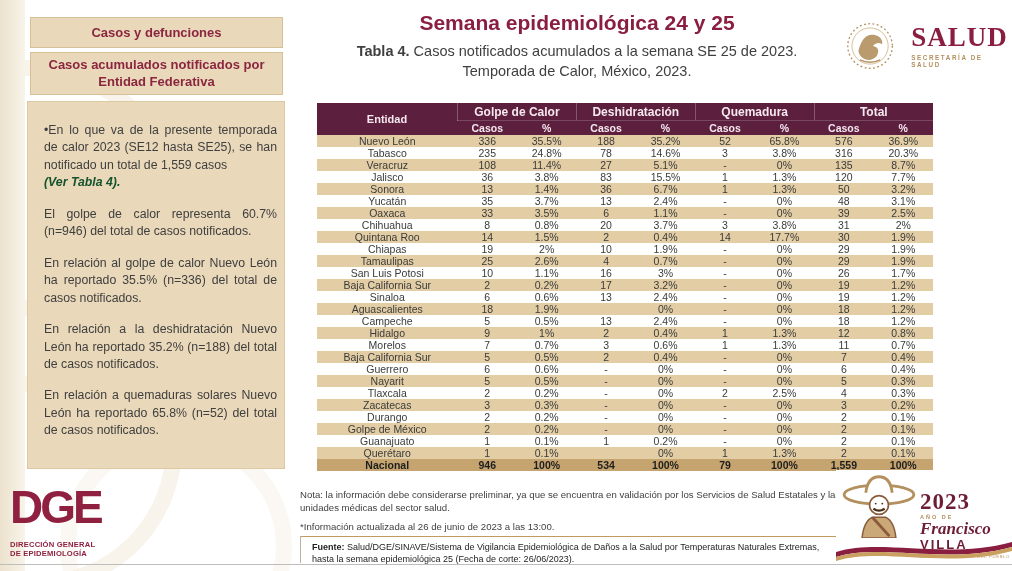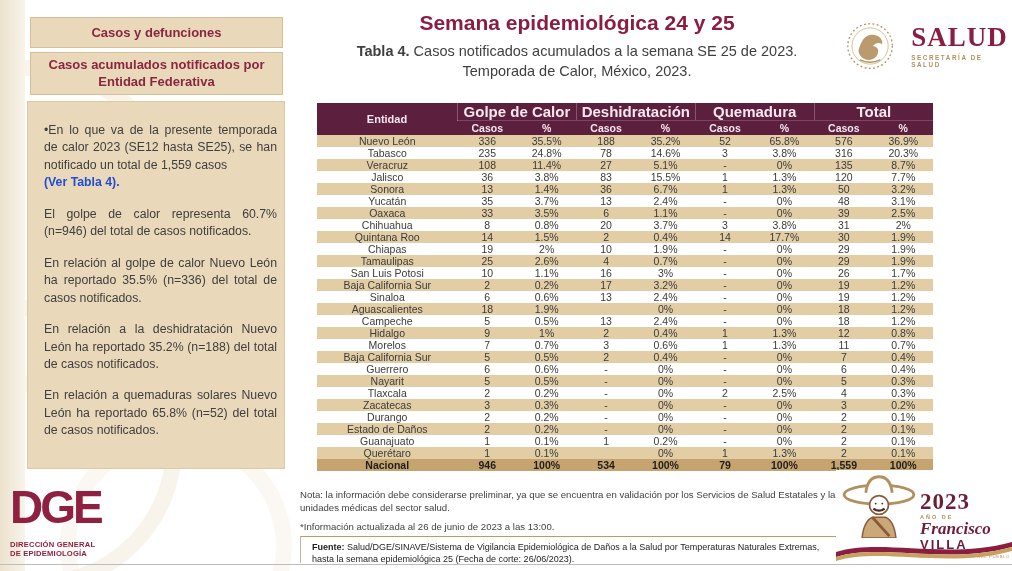--- a/index.html
+++ b/index.html
@@ -15,37 +15,37 @@
   
   .side-tab{position:absolute;left:30px;width:253px;box-sizing:border-box;
             background:#e9d8b9;border:1px solid #d6c097;color:#8a2640;font-weight:bold;
             display:flex;align-items:center;justify-content:center;text-align:center;}
   .tab1{top:17px;height:31px;font-size:13px;}
   .tab2{top:52px;height:43px;font-size:13px;line-height:1.25;padding:0 12px;}
   .side-body{position:absolute;left:27px;top:101px;width:258px;height:368px;box-sizing:border-box;
              background:#e9d8b9;border:1px solid #ddc9a4;padding:20px 7px 0 16px;
              font-size:12.3px;line-height:1.42;color:#3f3f3f;text-align:justify;}
   .side-body .para{margin:0 0 14px 0;}
-  .intro-bold{font-weight:bold;color:#1d4ed8;}
+  .intro-bold{font-weight:bold;color:#14532d;font-style:italic;}
   
   .main-title{position:absolute;left:317px;top:11px;width:520px;text-align:center;
               font-size:21px;font-weight:bold;color:#8a1e41;}
   .table-caption{position:absolute;left:307px;top:41px;width:540px;text-align:center;
                  font-size:14.5px;color:#3f3f3f;line-height:1.4;}
   
   .salud{position:absolute;left:845px;top:20px;display:flex;align-items:center;gap:16px;}
   .salud-txt .name{font-family:"Liberation Serif",serif;font-weight:bold;font-size:27px;
                    color:#8a1e41;letter-spacing:1px;line-height:1;}
   .salud-txt .sub{font-size:6.3px;color:#b3905e;letter-spacing:1.6px;margin-top:3px;font-weight:bold;}
   
   table.cases{position:absolute;left:317px;top:103px;width:616px;border-collapse:collapse;
               table-layout:fixed;font-size:10.5px;color:#3b3b3b;}
   table.cases th{background:#5c1f3e;color:#f6e8ee;font-weight:bold;padding:0;}
   th.corner{width:140px;font-size:11px;}
-  th.group{height:17px;font-size:15px;border-left:1px solid rgba(255,255,255,0.25);
+  th.group{height:17px;font-size:12px;border-left:1px solid rgba(255,255,255,0.25);
            border-bottom:1px solid rgba(255,255,255,0.18);}
   th.sub{height:14px;font-size:10.5px;}
   table.cases td{height:12px;line-height:12px;padding:0 2px;text-align:center;white-space:nowrap;overflow:hidden;}
   td.entity{text-align:left;padding-left:5px;}
   tr.odd td{background:#e2cda4;}
   tr.even td{background:#ffffff;}
   tfoot td{background:#c5a46f !important;font-weight:bold;height:14px;line-height:14px;color:#1d1d1d;}
   
   .dge{position:absolute;left:10px;top:486px;width:220px;color:#8f2040;}
   .dge .acronym{font-size:46px;font-weight:800;letter-spacing:-3px;line-height:0.95;}
@@ -391,21 +391,21 @@
           <td class="num">2</td>
           <td class="num">0.2%</td>
           <td class="num">-</td>
           <td class="num">0%</td>
           <td class="num">-</td>
           <td class="num">0%</td>
           <td class="num">2</td>
           <td class="num">0.1%</td>
         </tr>
         <tr class="odd">
-          <td class="entity">Estado de Daños</td>
+          <td class="entity">Golpe de México</td>
           <td class="num">2</td>
           <td class="num">0.2%</td>
           <td class="num">-</td>
           <td class="num">0%</td>
           <td class="num">-</td>
           <td class="num">0%</td>
           <td class="num">2</td>
           <td class="num">0.1%</td>
         </tr>
         <tr class="even">

